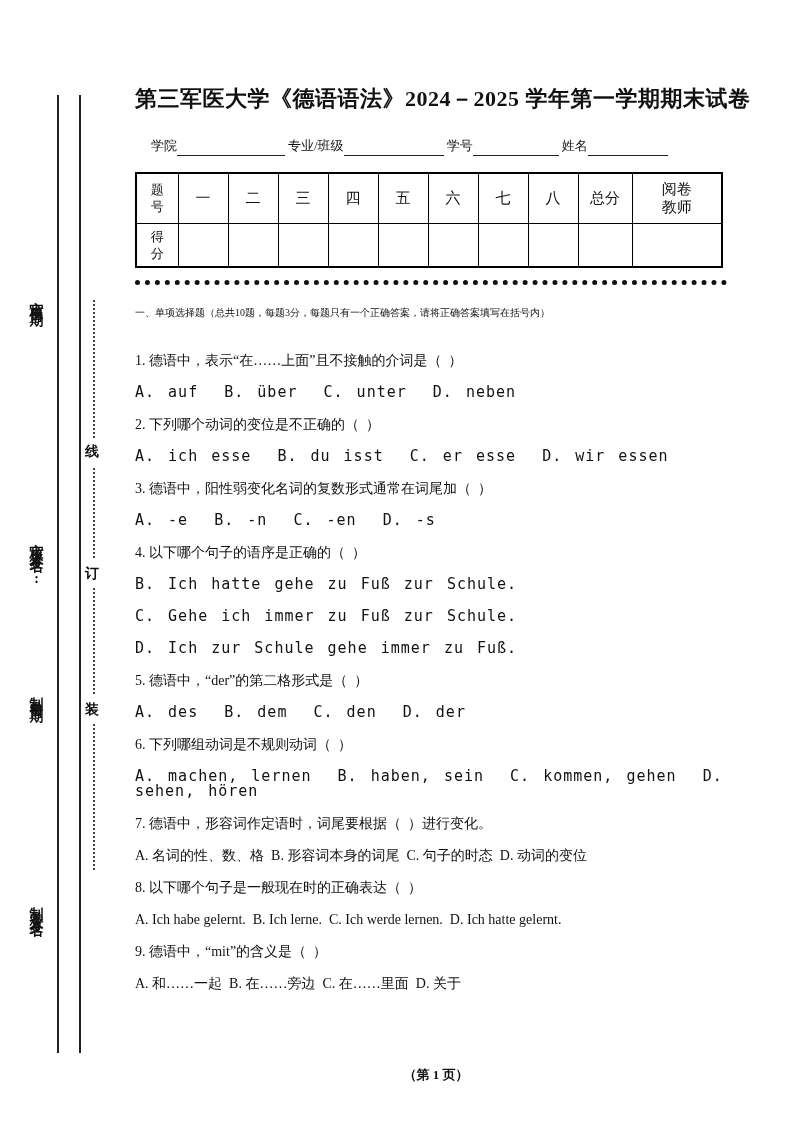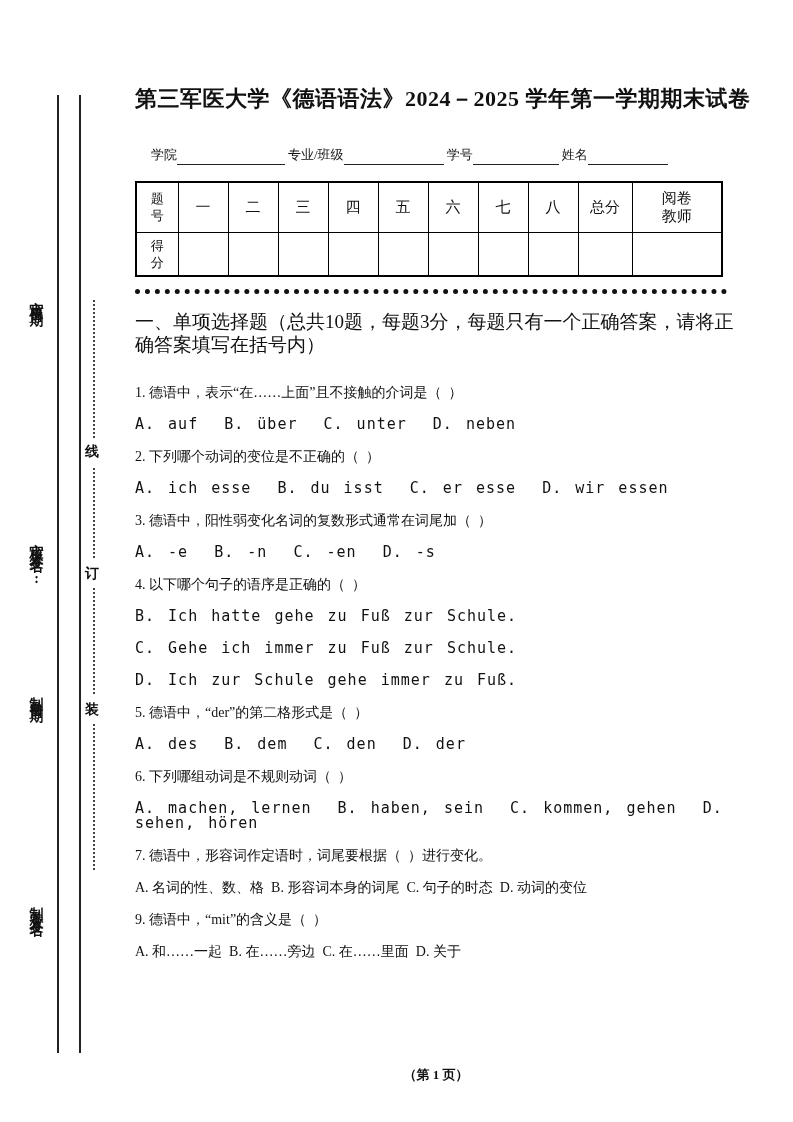--- a/index.html
+++ b/index.html
@@ -19,36 +19,36 @@
   }
   .ml0 { top:290px; } .ml1 { top:532px; } .ml2 { top:686px; } .ml3 { top:896px; }
   .binding-line { position:absolute; left:93px; top:300px; height:570px; width:0; border-left:2px dotted #444; }
   .bchar { position:absolute; left:-10px; background:#fff; font-size:14px; font-weight:bold; padding:5px 0; }
   .bc0 { top:138px; } .bc1 { top:260px; } .bc2 { top:396px; }
 
   
   .content { position:absolute; left:135px; top:84px; width:602px; }
   .title { font-size:22px; font-weight:bold; text-align:center; letter-spacing:0.5px; white-space:nowrap; }
 
-  .header-fields { margin-top:32px; padding-left:16px; font-size:13px; display:flex; }
+  .header-fields { margin-top:23px; padding-left:16px; font-size:13px; display:flex; }
   .hfield { display:flex; align-items:flex-end; margin-right:3px; }
   .hlabel { padding-bottom:1px; }
   .blank { display:inline-block; border-bottom:1px solid #222; height:16px; }
   .b0 { width:108px; } .b1 { width:100px; } .b2 { width:86px; } .b3 { width:80px; }
 
   .score-table { margin-top:16px; border-collapse:collapse; width:588px; table-layout:fixed; border:2px solid #000; }
   .score-table td { border:1px solid #000; text-align:center; vertical-align:middle; }
   .score-table tr.r1 td { height:50px; }
   .score-table tr.r2 td { height:44px; }
   .score-table .corner { font-size:13px; white-space:pre-line; line-height:17px; }
   .score-table .num { font-size:15px; white-space:pre-line; line-height:18px; }
 
   .dotted-sep { margin-top:12px; width:592px; height:0; border-top:5px dotted #111; }
 
-  .section-heading { margin-top:16px; font-size:19px; line-height:23px; font-weight:normal; }
+  .section-heading { margin-top:16px; font-size:10px; line-height:23px; font-weight:normal; }
 
   .questions { margin-top:29px; }
   .qline { font-size:14px; line-height:15px; margin-bottom:17px; white-space:pre-wrap; }
   .mono  { font-family:"DejaVu Sans Mono","Liberation Mono",monospace; font-size:15px; letter-spacing:1px; word-spacing:3px; }
 
   .footer { position:absolute; left:135px; top:1066px; width:602px; text-align:center; font-size:13px; font-weight:bold; }
 </style>
 </head>
 <body>
 
@@ -166,20 +166,24 @@
         </div>
         <div class="question">
           <div class="qline stem">6. 下列哪组动词是不规则动词（  ）</div>
           <div class="qline mono">A. machen, lernen  B. haben, sein  C. kommen, gehen  D. sehen, hören</div>
         </div>
         <div class="question">
           <div class="qline stem">7. 德语中，形容词作定语时，词尾要根据（  ）进行变化。</div>
           <div class="qline plain">A. 名词的性、数、格  B. 形容词本身的词尾  C. 句子的时态  D. 动词的变位</div>
         </div>
         <div class="question">
+          <div class="qline stem">8. 以下哪个句子是一般现在时的正确表达（  ）</div>
+          <div class="qline plain">A. Ich habe gelernt.  B. Ich lerne.  C. Ich werde lernen.  D. Ich hatte gelernt.</div>
+        </div>
+        <div class="question">
           <div class="qline stem">9. 德语中，“mit”的含义是（  ）</div>
           <div class="qline plain">A. 和……一起  B. 在……旁边  C. 在……里面  D. 关于</div>
         </div>
       </div>
   </div>
 
   <div class="footer">（第 1 页）</div>
 </div>
 
 </body></html>

